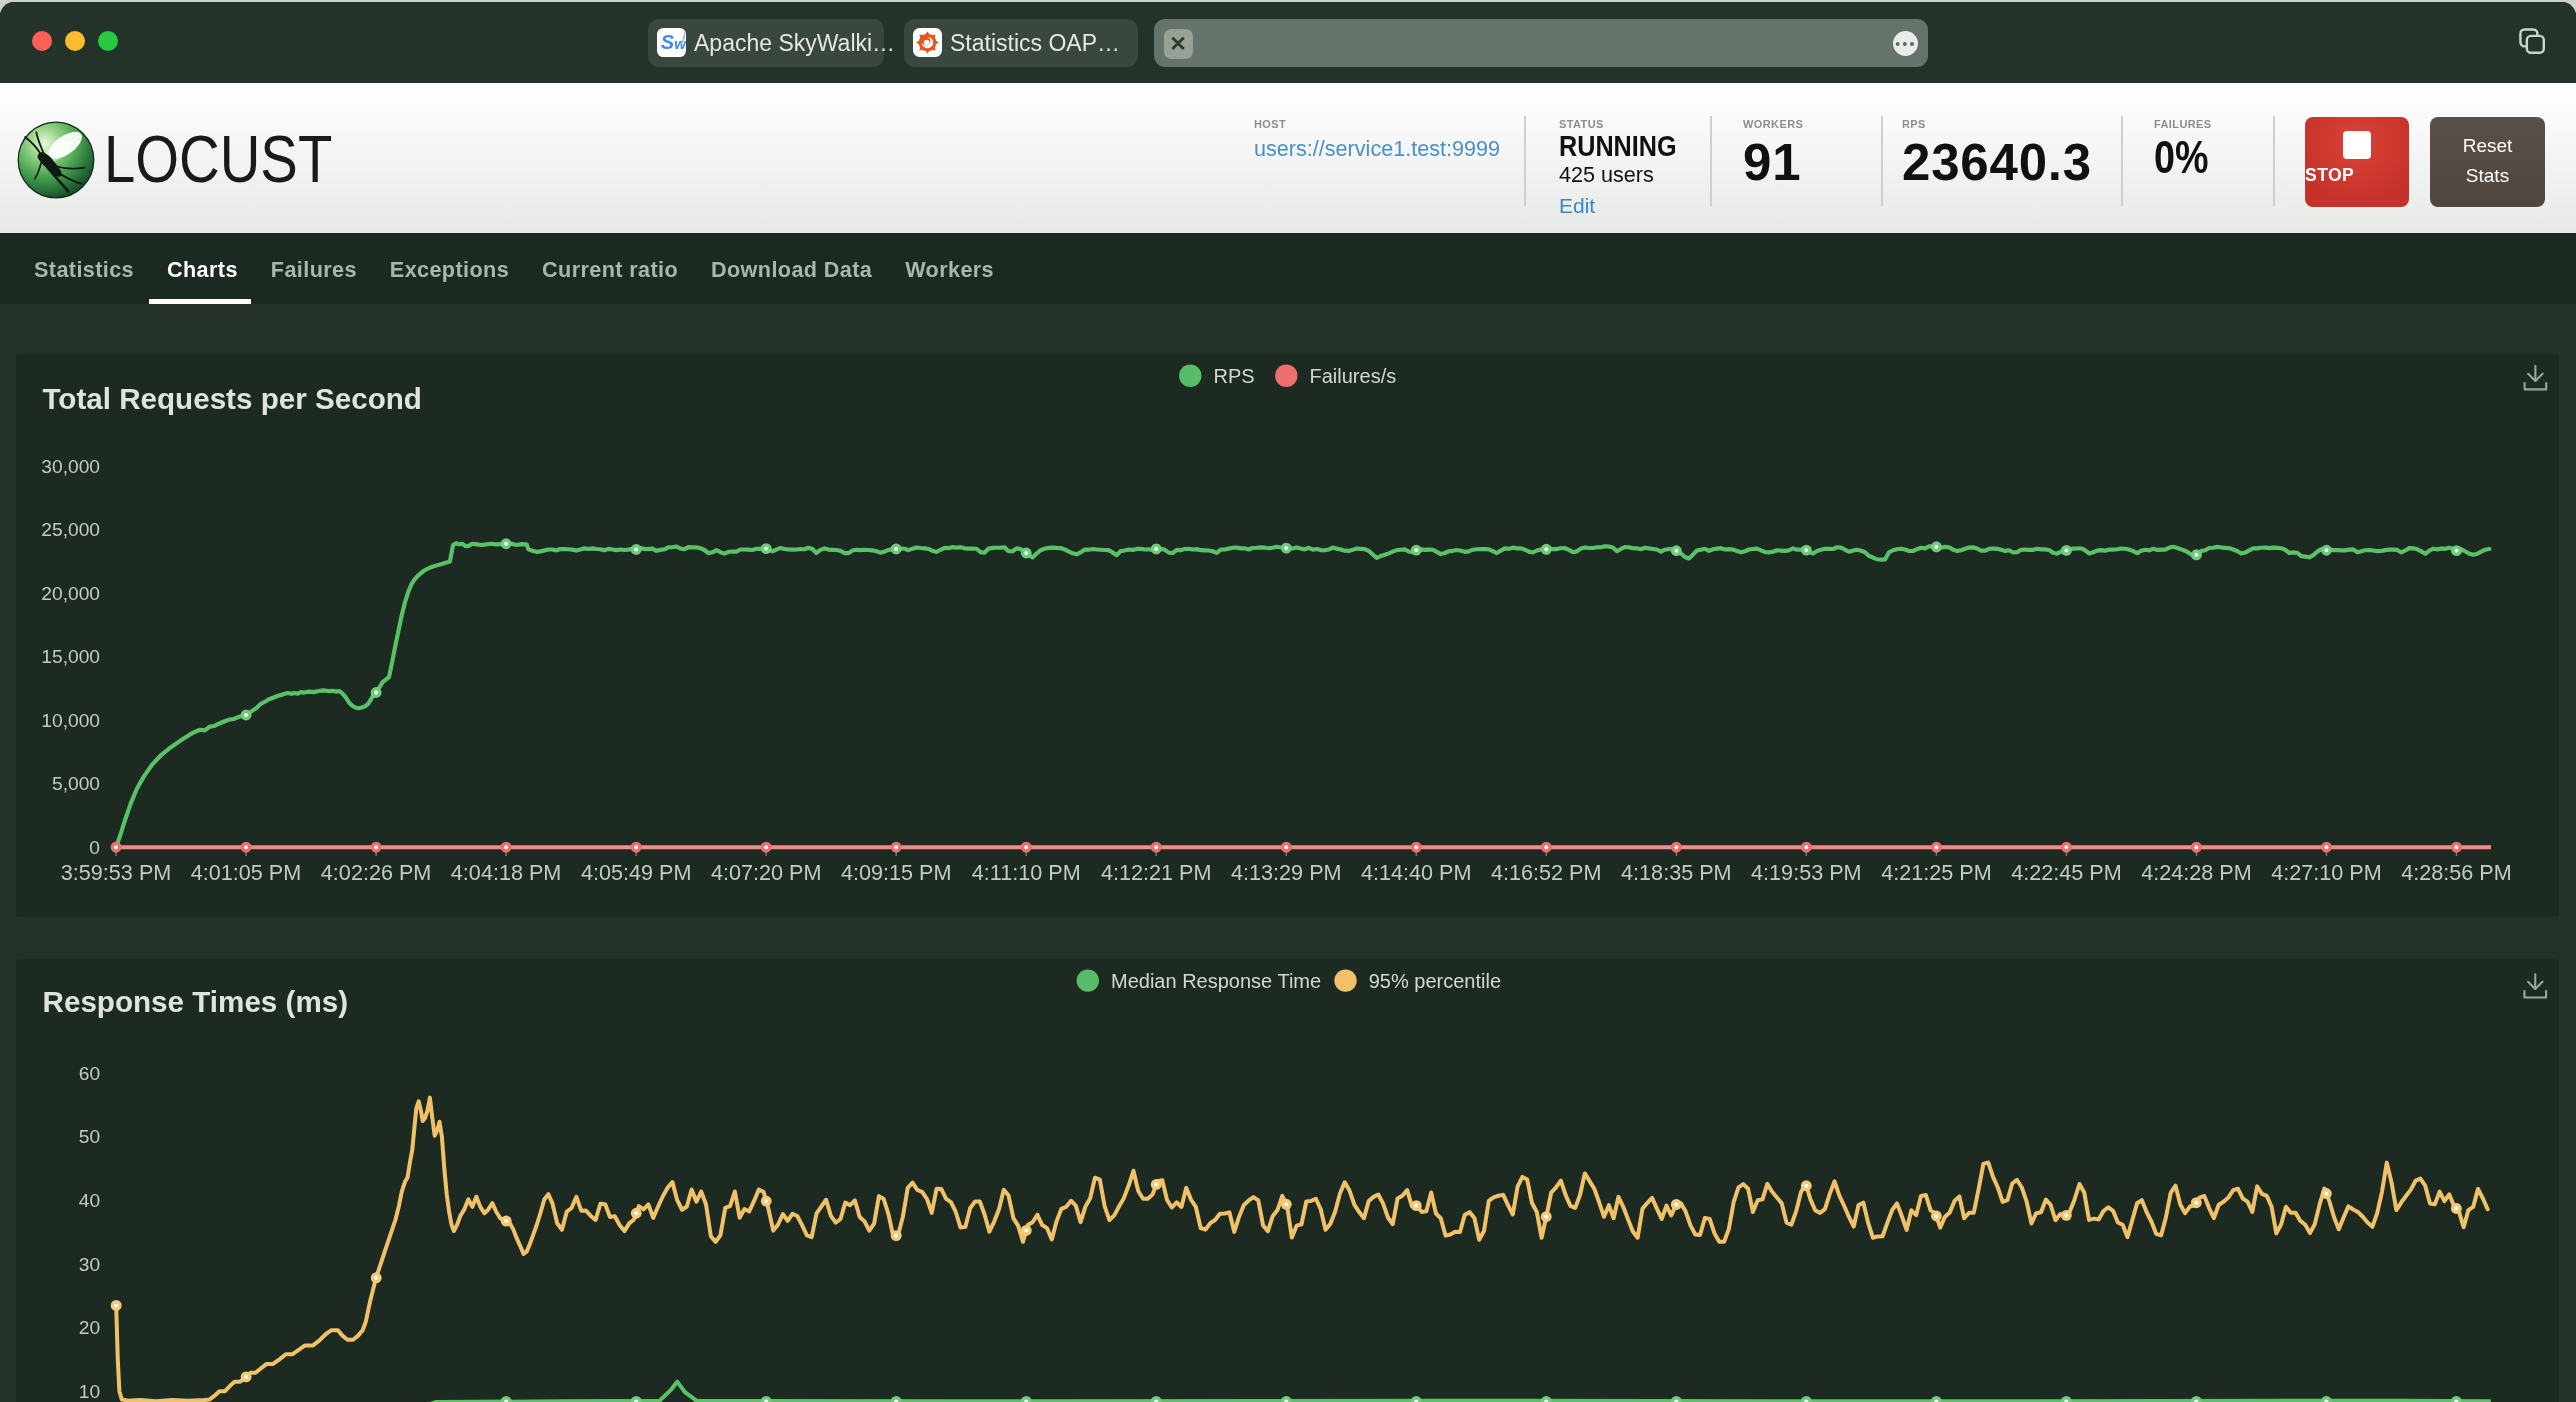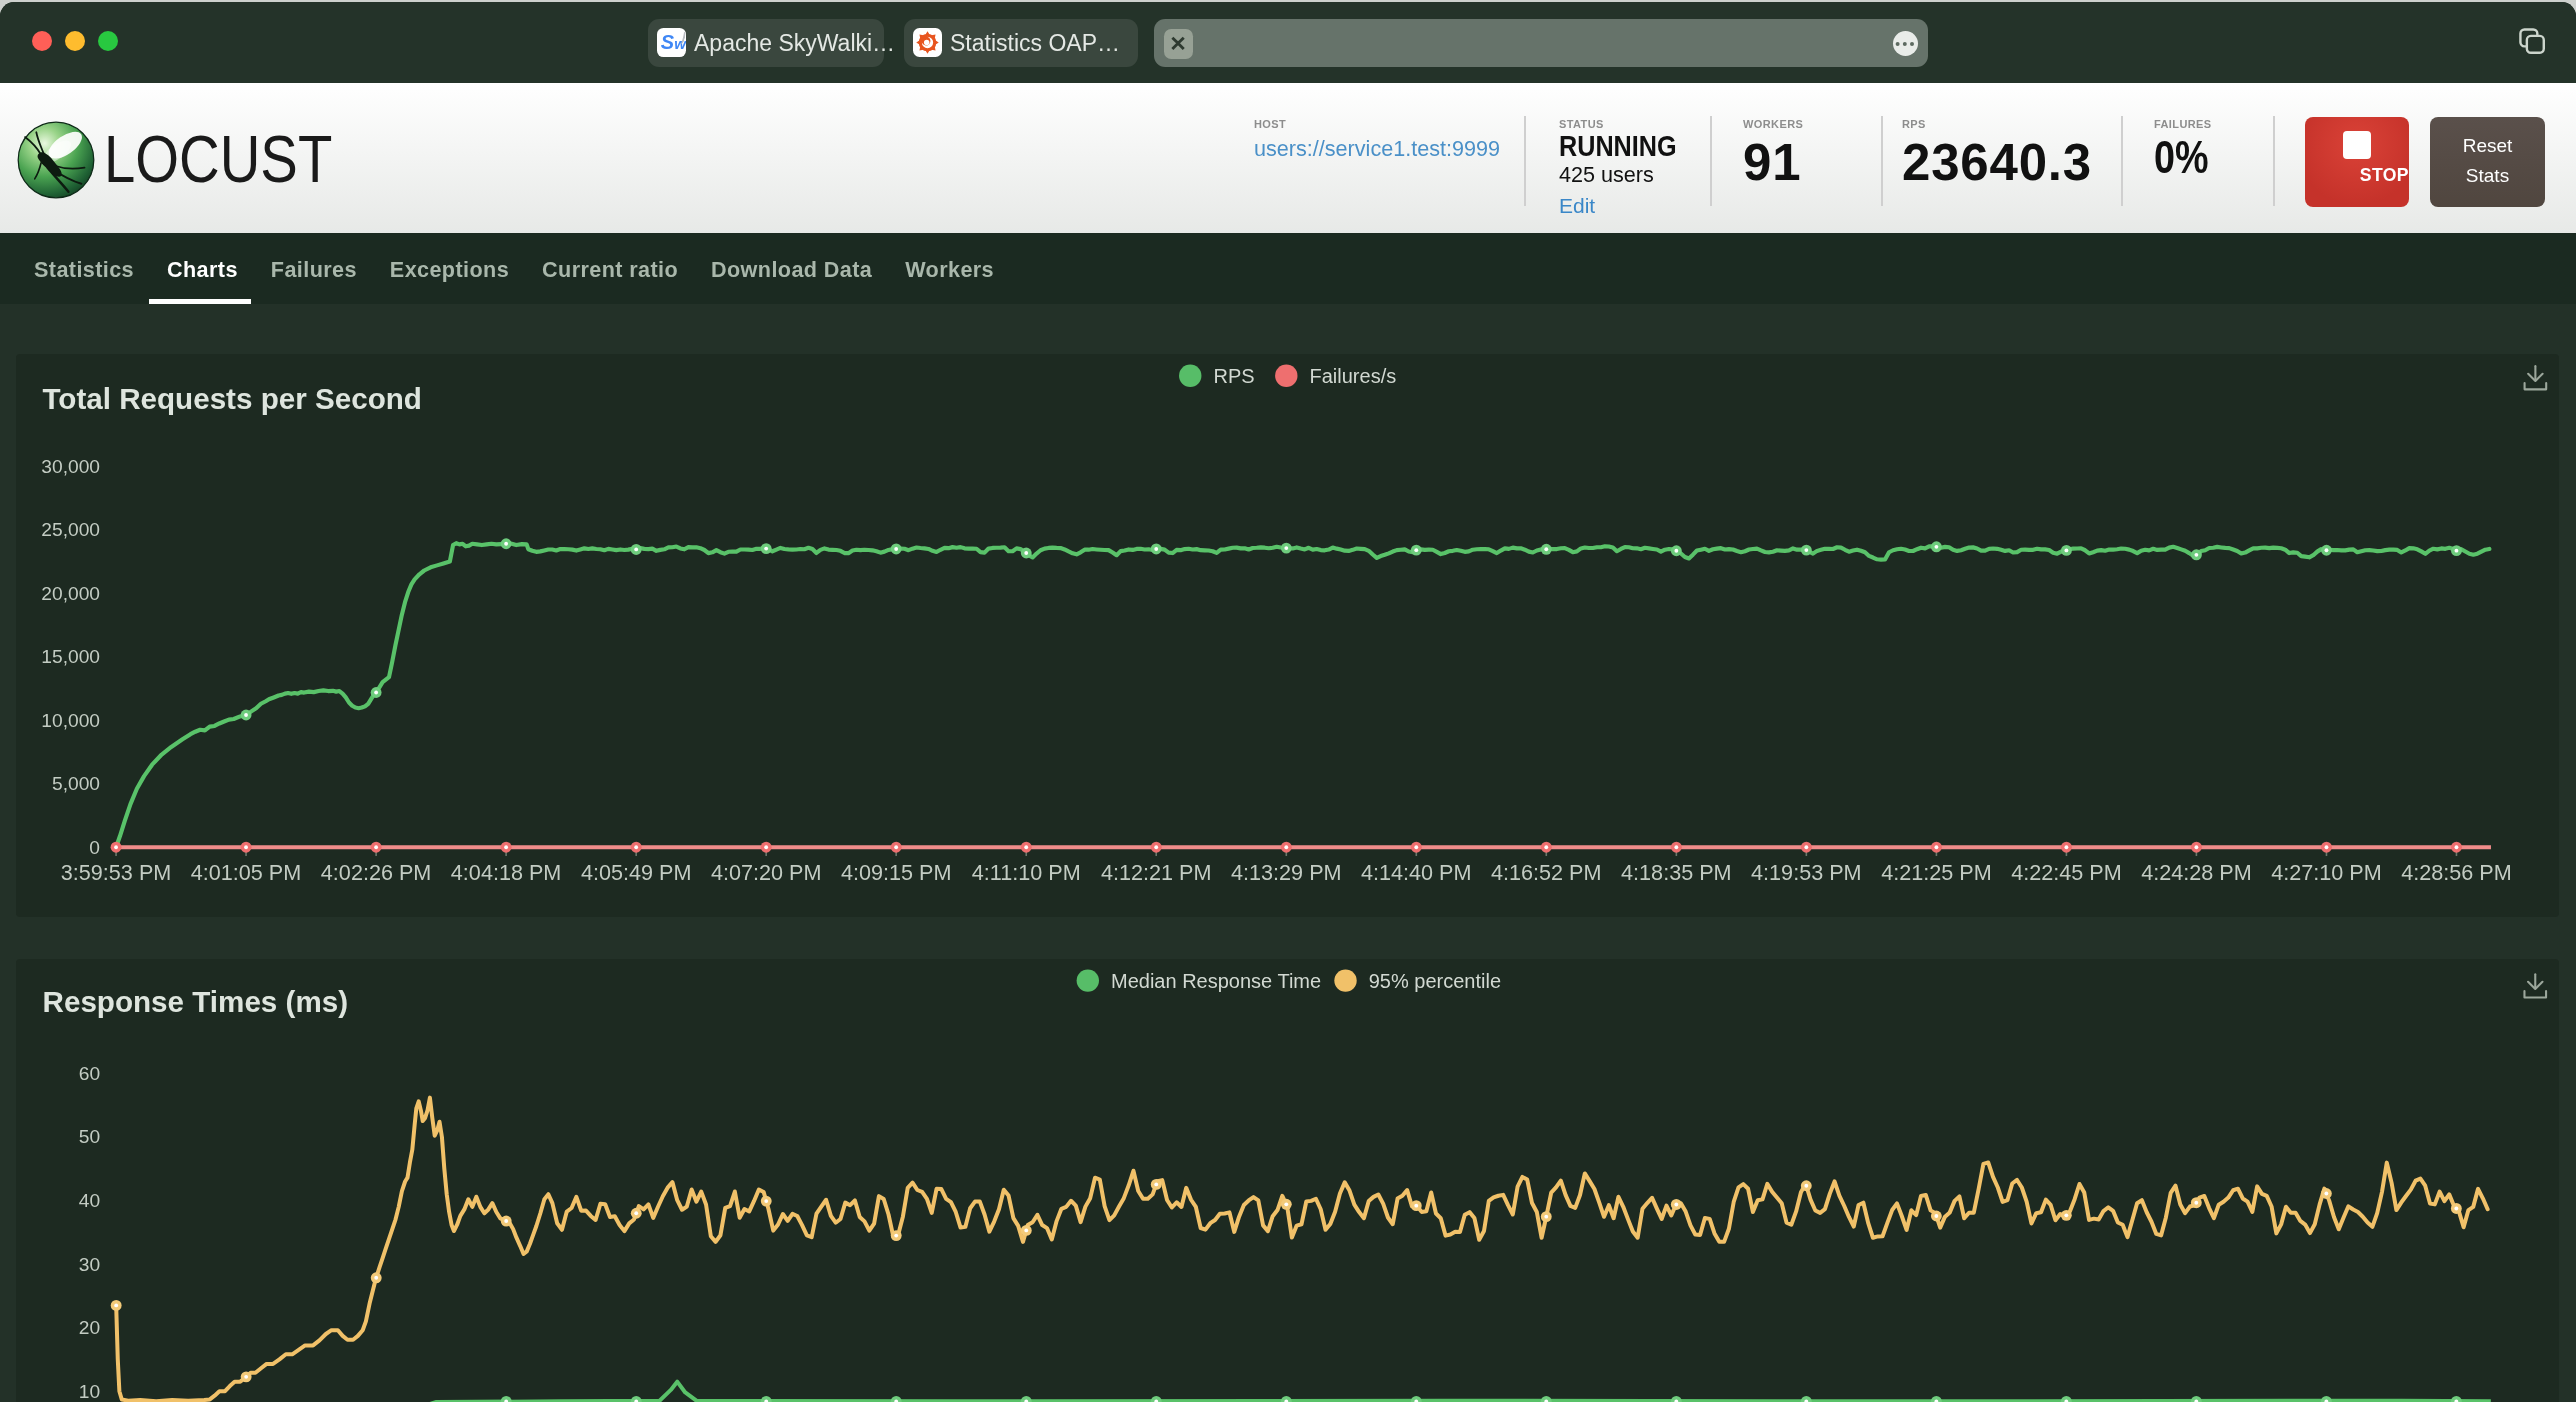--- a/index.html
+++ b/index.html
@@ -78,21 +78,21 @@
   <div class="vdiv" style="left:1710px"></div>
   <div style="position:absolute;left:1743px;top:33px"><span class="glabel">WORKERS</span>
    <div class="bignum" style="margin-top:6.4px">91</div></div>
   <div class="vdiv" style="left:1881px"></div>
   <div style="position:absolute;left:1902px;top:33px"><span class="glabel">RPS</span>
    <div class="bignum" style="margin-top:6.4px">23640.3</div></div>
   <div class="vdiv" style="left:2121px"></div>
   <div style="position:absolute;left:2154px;top:33px"><span class="glabel">FAILURES</span>
    <div style="font-size:46px;font-weight:bold;color:#111;line-height:43px;margin-top:4.8px;transform:scaleX(.82);transform-origin:left">0%</div></div>
   <div class="vdiv" style="left:2273px"></div>
-  <div style="position:absolute;left:2305px;top:34px;width:104px;height:90px;border-radius:8px;background:radial-gradient(circle at 50% 30%,#da4237,#c5322a 75%);text-align:right">
+  <div style="position:absolute;left:2305px;top:34px;width:104px;height:90px;border-radius:8px;background:radial-gradient(circle at 50% 30%,#da4237,#c5322a 75%);text-align:left">
    <div style="width:28px;height:28px;border-radius:4px;background:#fff;margin:13.6px auto 0"></div>
    <div style="font-size:17.6px;font-weight:bold;color:#fff;margin-top:6.4px;letter-spacing:0.4px">STOP</div>
       </div>
   <div style="position:absolute;left:2430px;top:34px;width:115px;height:90px;border-radius:8px;background:linear-gradient(#5a504b,#50463f);text-align:center;padding-top:13.6px">
    <div style="font-size:19px;font-weight:normal;color:#fff;line-height:30px">Reset<br>Stats</div>
       </div>
  </div>
  <div class="nav">
   <div style="position:absolute;left:34px;top:24px;white-space:nowrap">
    <span>Statistics</span><span style="color:#fff">Charts</span><span>Failures</span><span>Exceptions</span><span>Current ratio</span><span>Download Data</span><span>Workers</span>

